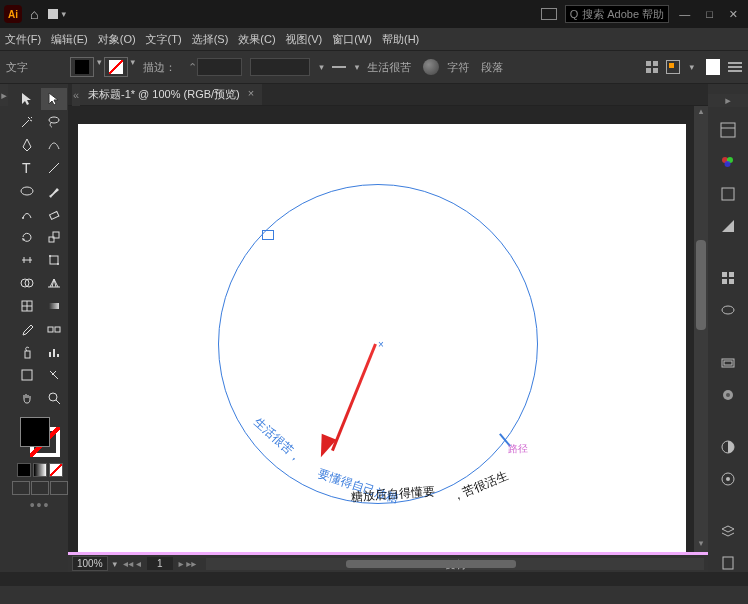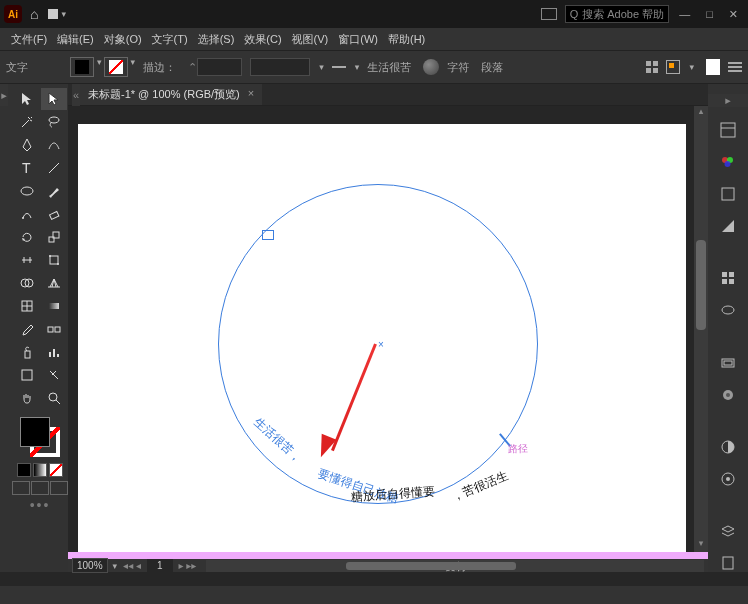--- a/index.html
+++ b/index.html
@@ -8,21 +8,21 @@
 .ai-logo{width:18px;height:18px;background:#330000;color:#ff9a00;font-weight:bold;display:flex;align-items:center;justify-content:center;font-size:10px;border-radius:4px;margin-right:8px}
 .home-ico{color:#ccc;font-size:14px;margin-right:10px;cursor:pointer}
 .arrange-btn{display:flex;align-items:center;color:#ccc;margin-right:6px;cursor:pointer}
 .arrange-btn .sq{width:10px;height:10px;background:#ccc;margin-right:2px}
 .tb-spacer{flex:1}
 .frame-ico{width:16px;height:12px;border:1px solid #888;margin-right:8px}
 .search-box{display:flex;align-items:center;color:#888;background:#000;border:1px solid #444;height:18px;padding:0 4px;margin-right:10px}
 .search-box span:first-child{margin-right:4px}
 .win-btns{display:flex;gap:16px;color:#aaa;margin-right:6px}
 .win-btns span{cursor:pointer}
-.menubar{height:22px;background:#333;display:flex;align-items:center;padding-left:6px;gap:0}
+.menubar{height:22px;background:#333;display:flex;align-items:center;gap:0}
 .menubar span{padding:0 5px;cursor:pointer;white-space:nowrap}
 .ctrlbar{height:34px;background:#333;border-top:1px solid #222;border-bottom:1px solid #222;display:flex;align-items:center;padding:0 6px;gap:8px}
 .ctrlbar .lbl{color:#aaa;margin-right:4px}
 .swatch{width:24px;height:20px;border:1px solid #666;display:flex;align-items:center;justify-content:center;position:relative}
 .swatch.black .inner{width:14px;height:14px;background:#000}
 .swatch.none .inner{width:14px;height:14px;background:#fff;position:relative}
 .swatch.none .inner::after{content:"";position:absolute;left:0;top:0;width:100%;height:100%;background:linear-gradient(to top left,transparent 45%,red 45%,red 55%,transparent 55%)}
 .dd{font-size:9px;color:#aaa;margin-left:1px}
 .field{background:#262626;border:1px solid #4a4a4a;color:#ccc;width:45px;height:18px;padding:0 4px}
 .opacity-dot{width:16px;height:16px;border-radius:50%;background:radial-gradient(circle at 35% 35%,#888,#444)}
@@ -72,21 +72,21 @@
 .ct2{position:absolute;left:78px;top:52px;color:#3b7ddd;font-size:12px;transform:rotate(18deg)}
 .ct3{position:absolute;left:113px;top:60px;color:#111;font-size:12px;font-weight:500;transform:rotate(-4deg)}
 .ct4{position:absolute;left:212px;top:52px;color:#111;font-size:12px;font-weight:500;transform:rotate(-22deg)}
 .vscroll{width:14px;background:#3b3b3b;display:flex;flex-direction:column}
 .vscroll .arrow-up,.vscroll .arrow-dn{height:14px;text-align:center;color:#888;font-size:9px}
 .vscroll .thumb{flex:1;background:#3b3b3b;position:relative}
 .vscroll .thumb::after{content:"";position:absolute;left:2px;right:2px;top:120px;height:90px;background:#666;border-radius:4px}
 .rightbar{width:40px;background:#323232;padding-top:10px;display:flex;flex-direction:column;align-items:center;gap:14px}
 .rightbar .rp{width:22px;height:20px;display:flex;align-items:center;justify-content:center;color:#bbb;cursor:pointer}
 .rightbar .rp svg{width:18px;height:18px}
-.statusbar{height:20px;background:#333;display:flex;align-items:center;font-size:10px;color:#ccc;border-top:7px solid #f0abfc}
+.statusbar{height:20px;background:#333;display:flex;align-items:center;font-size:10px;color:#ccc;border-top:3px solid #f0abfc}
 .zoom-box{background:#262626;border:1px solid #4a4a4a;padding:1px 4px;margin:0 4px}
 .hscroll{flex:1;height:12px;background:#3b3b3b;margin:0 4px;position:relative}
 .hscroll::before,.hscroll::after{content:"";position:absolute;top:2px;width:8px;height:8px;color:#888}
 .hscroll .hthumb{position:absolute;left:140px;top:2px;width:170px;height:8px;background:#666;border-radius:3px}
 .footer{height:14px;background:#262626}
 .doc-mid-label{position:absolute;left:50%;transform:translateX(-50%)}
 </style>
 </head>
 <body>
 

